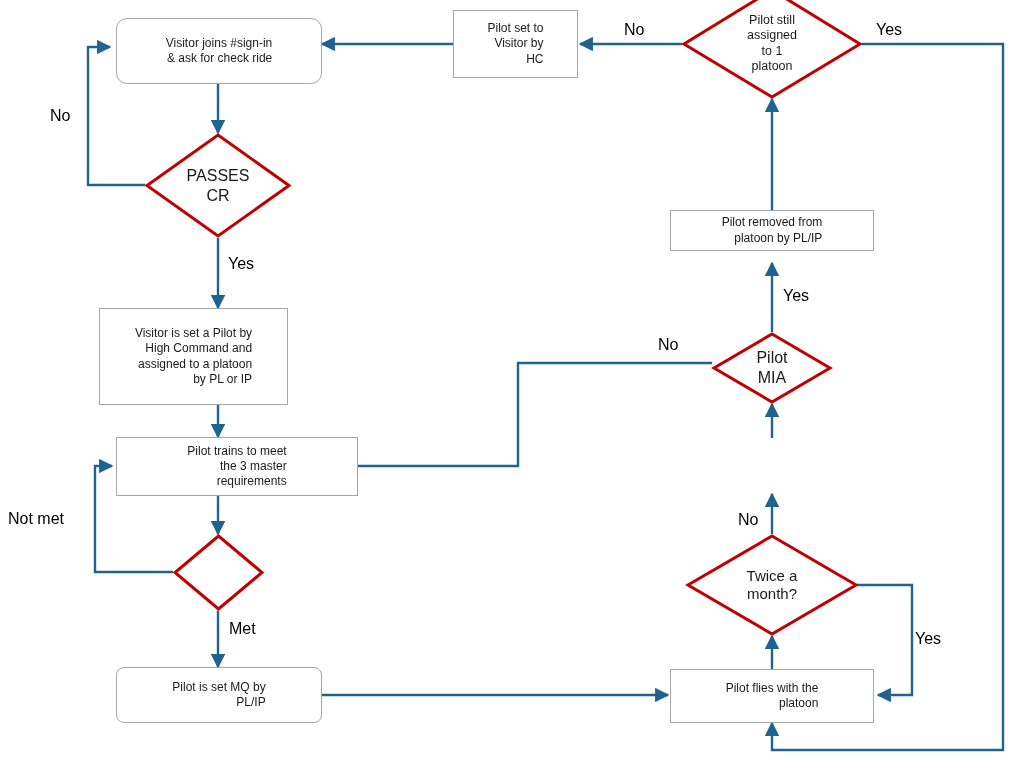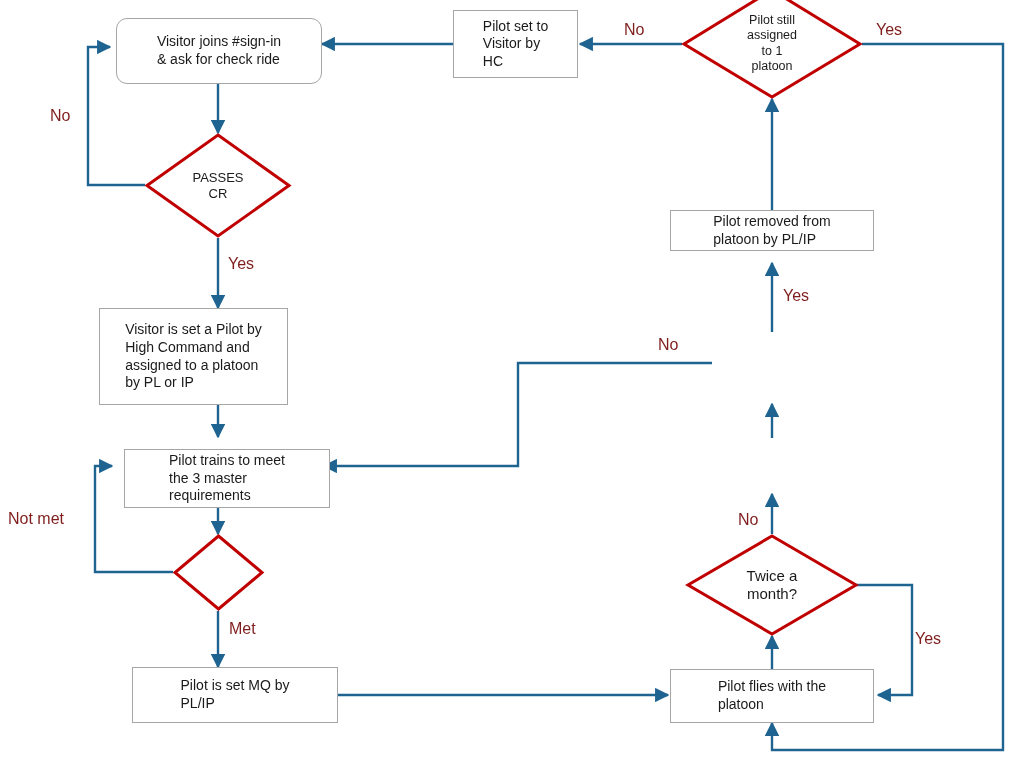--- a/index.html
+++ b/index.html
@@ -13,46 +13,46 @@
   }
   svg#wires{position:absolute;left:0;top:0;width:1024px;height:772px;}
   .proc{
     position:absolute;
     box-sizing:border-box;
     background:#ffffff;
     border:1.5px solid #a6a6a6;
     display:flex;
     align-items:center;
     justify-content:center;
-    text-align:left;
+    text-align:right;
     color:#1a1a1a;
-    font-size:14px;
+    font-size:12px;
     line-height:1.26;
     padding:6px 4px;
     white-space:pre-line;
     z-index:3;
   }
   .dia-wrap{position:absolute;z-index:3;}
   .dia-wrap svg{position:absolute;left:0;top:0;overflow:visible;}
   .dia-label{
     position:absolute;
     left:0;top:0;
     width:100%;height:100%;
     display:flex;align-items:center;justify-content:center;
     text-align:center;
     color:#1a1a1a;
-    font-size:13px;
+    font-size:16px;
     line-height:1.22;
     white-space:pre-line;
     pointer-events:none;
   }
   .dia-label.small{font-size:12.5px;}
   .edge-label{
     position:absolute;
-    color:#7f1d1d;
+    color:#000000;
     font-size:16px;
     line-height:1;
     z-index:4;
     white-space:nowrap;
     background:transparent;
   }
 </style>
 </head>
 <body>
 
@@ -106,25 +106,25 @@
   </svg>
 
   <div class="proc" style="left:116px;top:18px;width:206px;height:66px;border-radius:11px;">Visitor joins #sign-in
 &amp; ask for check ride</div>
 
   <div class="proc" style="left:99px;top:308px;width:189px;height:97px;">Visitor is set a Pilot by
 High Command and
 assigned to a platoon
 by PL or IP</div>
 
-  <div class="proc" style="left:124px;top:437px;width:206px;height:59px;margin-top:12px;">Pilot trains to meet
+  <div class="proc" style="left:116px;top:437px;width:242px;height:59px;">Pilot trains to meet
 the 3 master
 requirements</div>
 
-  <div class="proc" style="left:132px;top:667px;width:206px;height:56px;">Pilot is set MQ by
+  <div class="proc" style="left:116px;top:667px;width:206px;height:56px;border-radius:8px;">Pilot is set MQ by
 PL/IP</div>
 
   <div class="proc" style="left:453px;top:10px;width:125px;height:68px;">Pilot set to
 Visitor by
 HC</div>
 
   <div class="proc" style="left:670px;top:210px;width:204px;height:41px;">Pilot removed from
 platoon by PL/IP</div>
 
 
@@ -149,20 +149,27 @@
   <div class="dia-wrap" style="left:682px;top:0px;width:180px;height:99px;">
     <svg width="180" height="99" viewBox="0 0 180 99">
       <polygon points="90,-10 178,44 90,97 2,44" fill="#ffffff" stroke="#c00000" stroke-width="3"></polygon>
     </svg>
     <div class="dia-label small" style="top:-6px;">Pilot still
 assigned
 to 1
 platoon</div>
   </div>
 
+  <div class="dia-wrap" style="left:712px;top:332px;width:120px;height:72px;">
+    <svg width="120" height="72" viewBox="0 0 120 72">
+      <polygon points="60,2 118,36 60,70 2,36" fill="#ffffff" stroke="#c00000" stroke-width="3"></polygon>
+    </svg>
+    <div class="dia-label">Pilot
+MIA</div>
+  </div>
 
   <div class="dia-wrap" style="left:686px;top:534px;width:172px;height:102px;">
     <svg width="172" height="102" viewBox="0 0 172 102">
       <polygon points="86,2 170,51 86,100 2,51" fill="#ffffff" stroke="#c00000" stroke-width="3"></polygon>
     </svg>
     <div class="dia-label" style="font-size:15px;">Twice a
 month?</div>
   </div>
 
   <div class="edge-label" style="left:50px;top:108px;">No</div>

